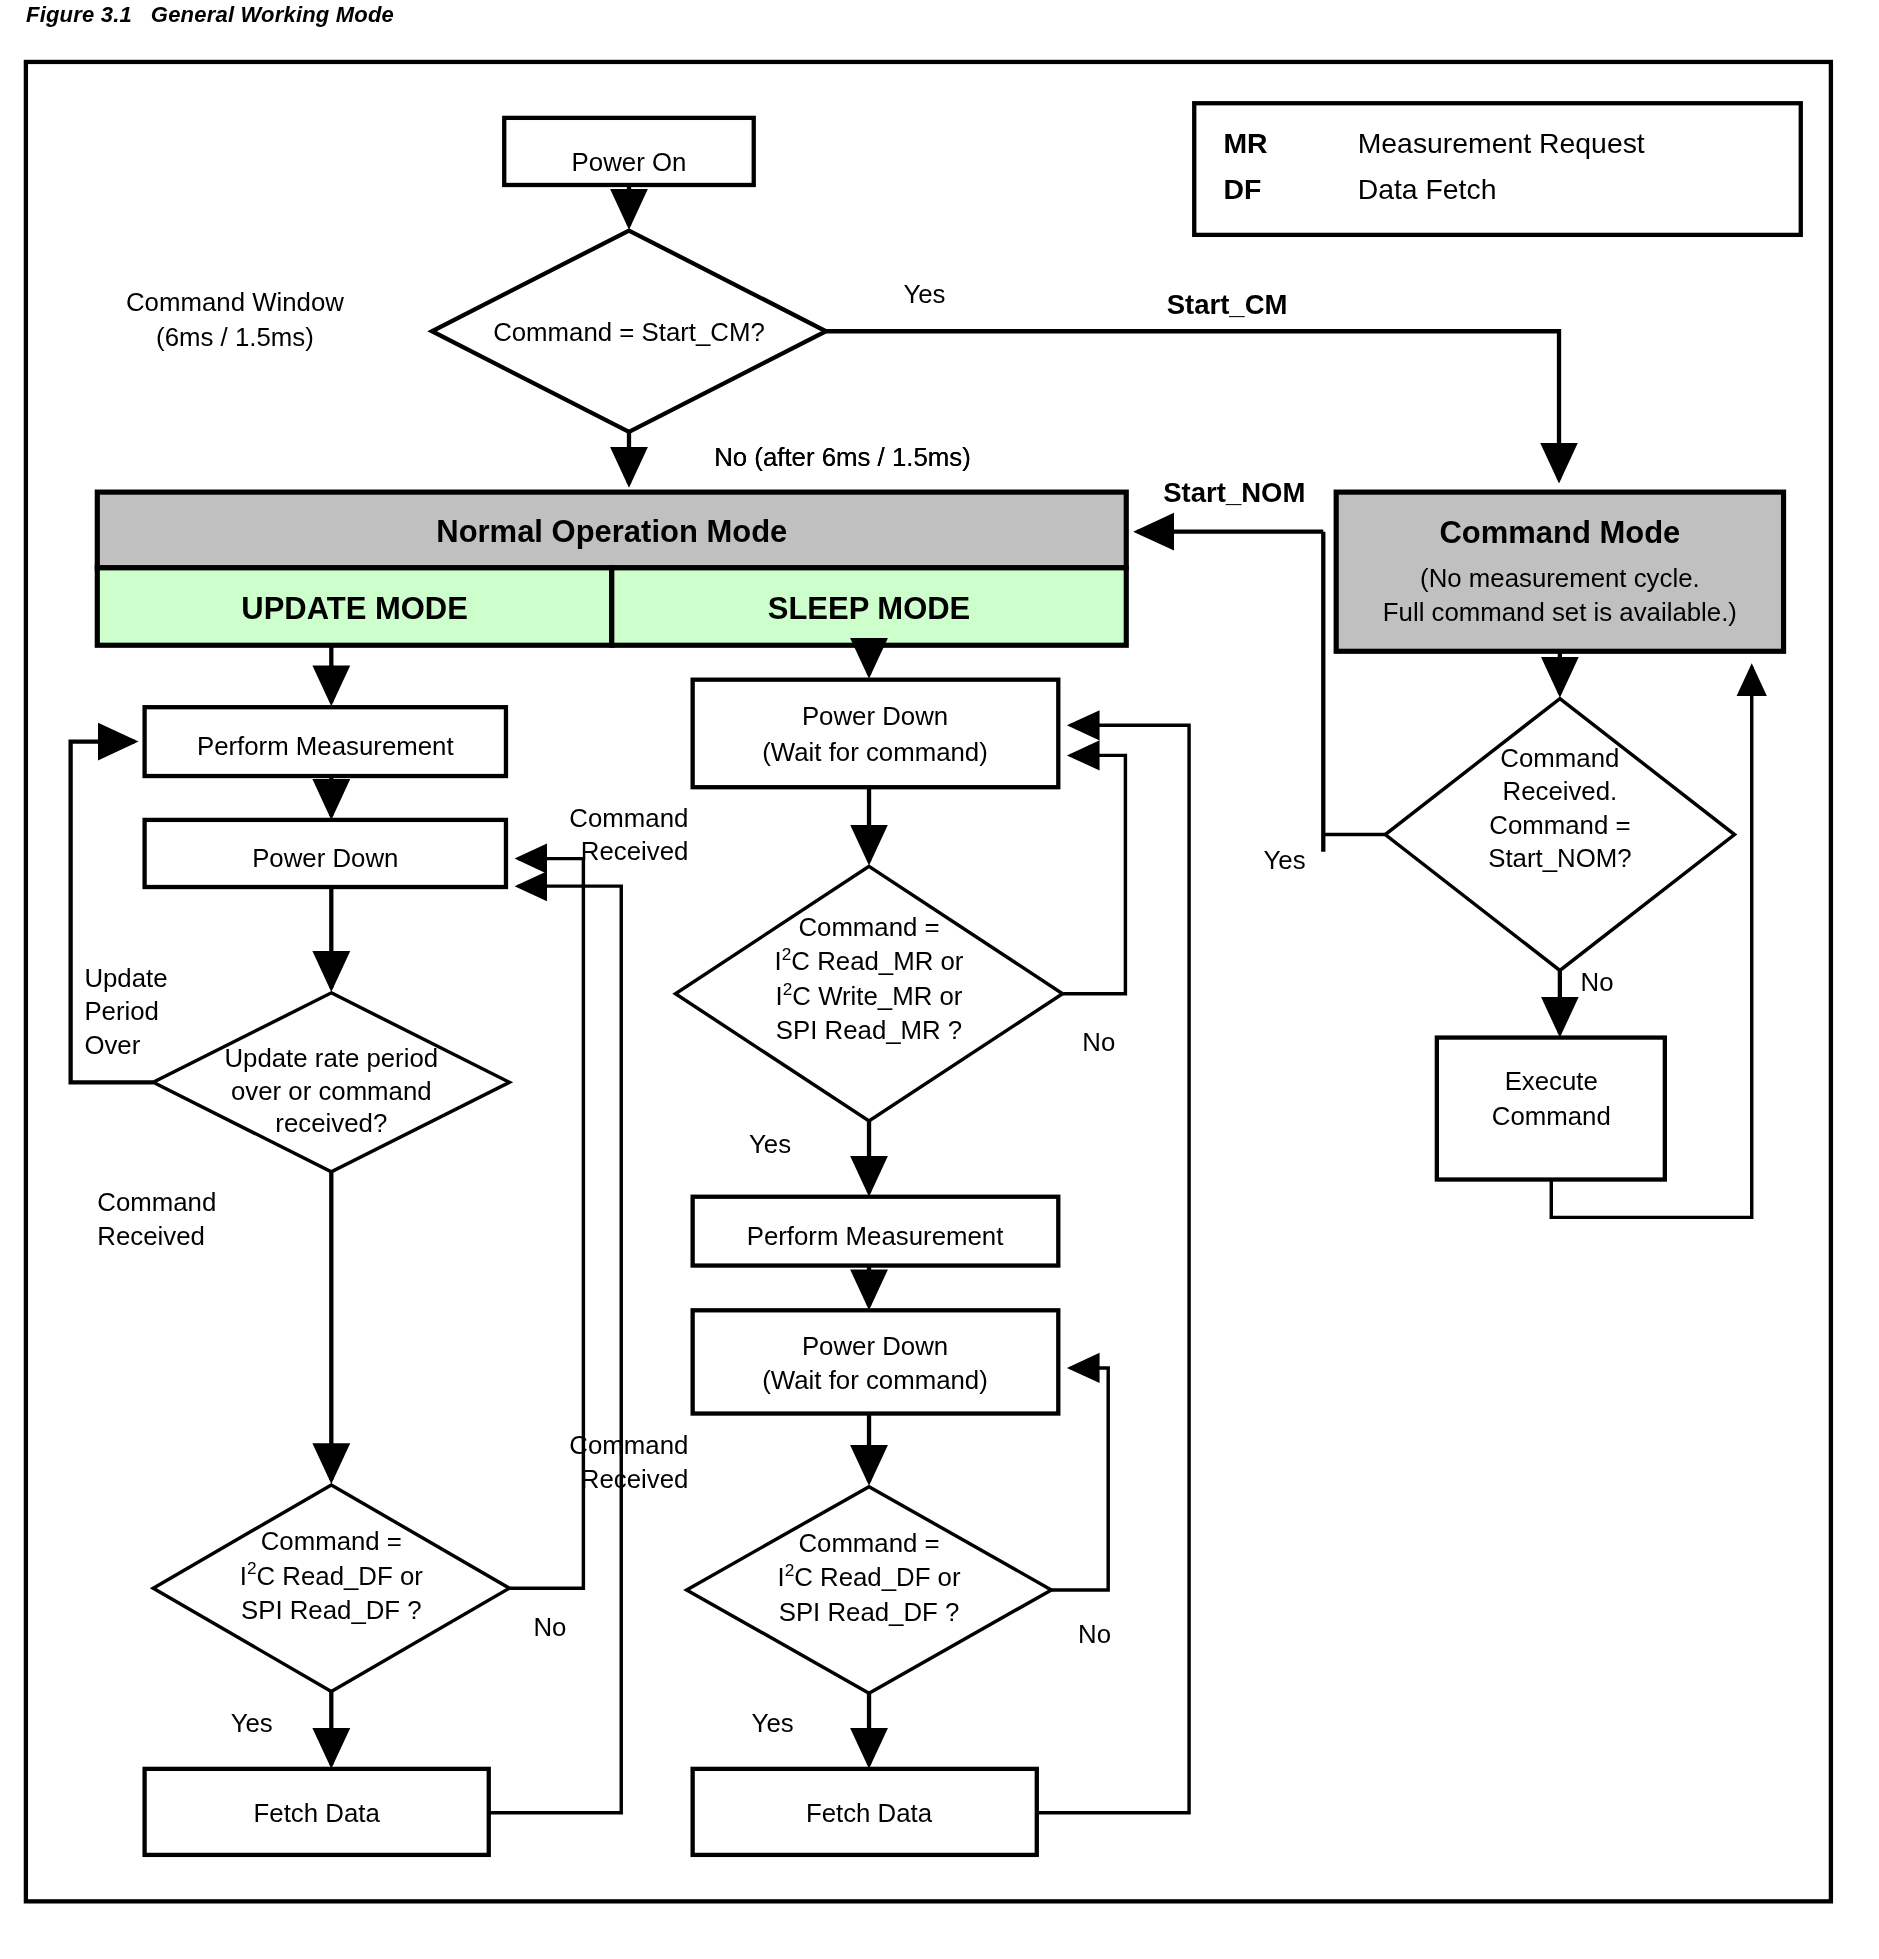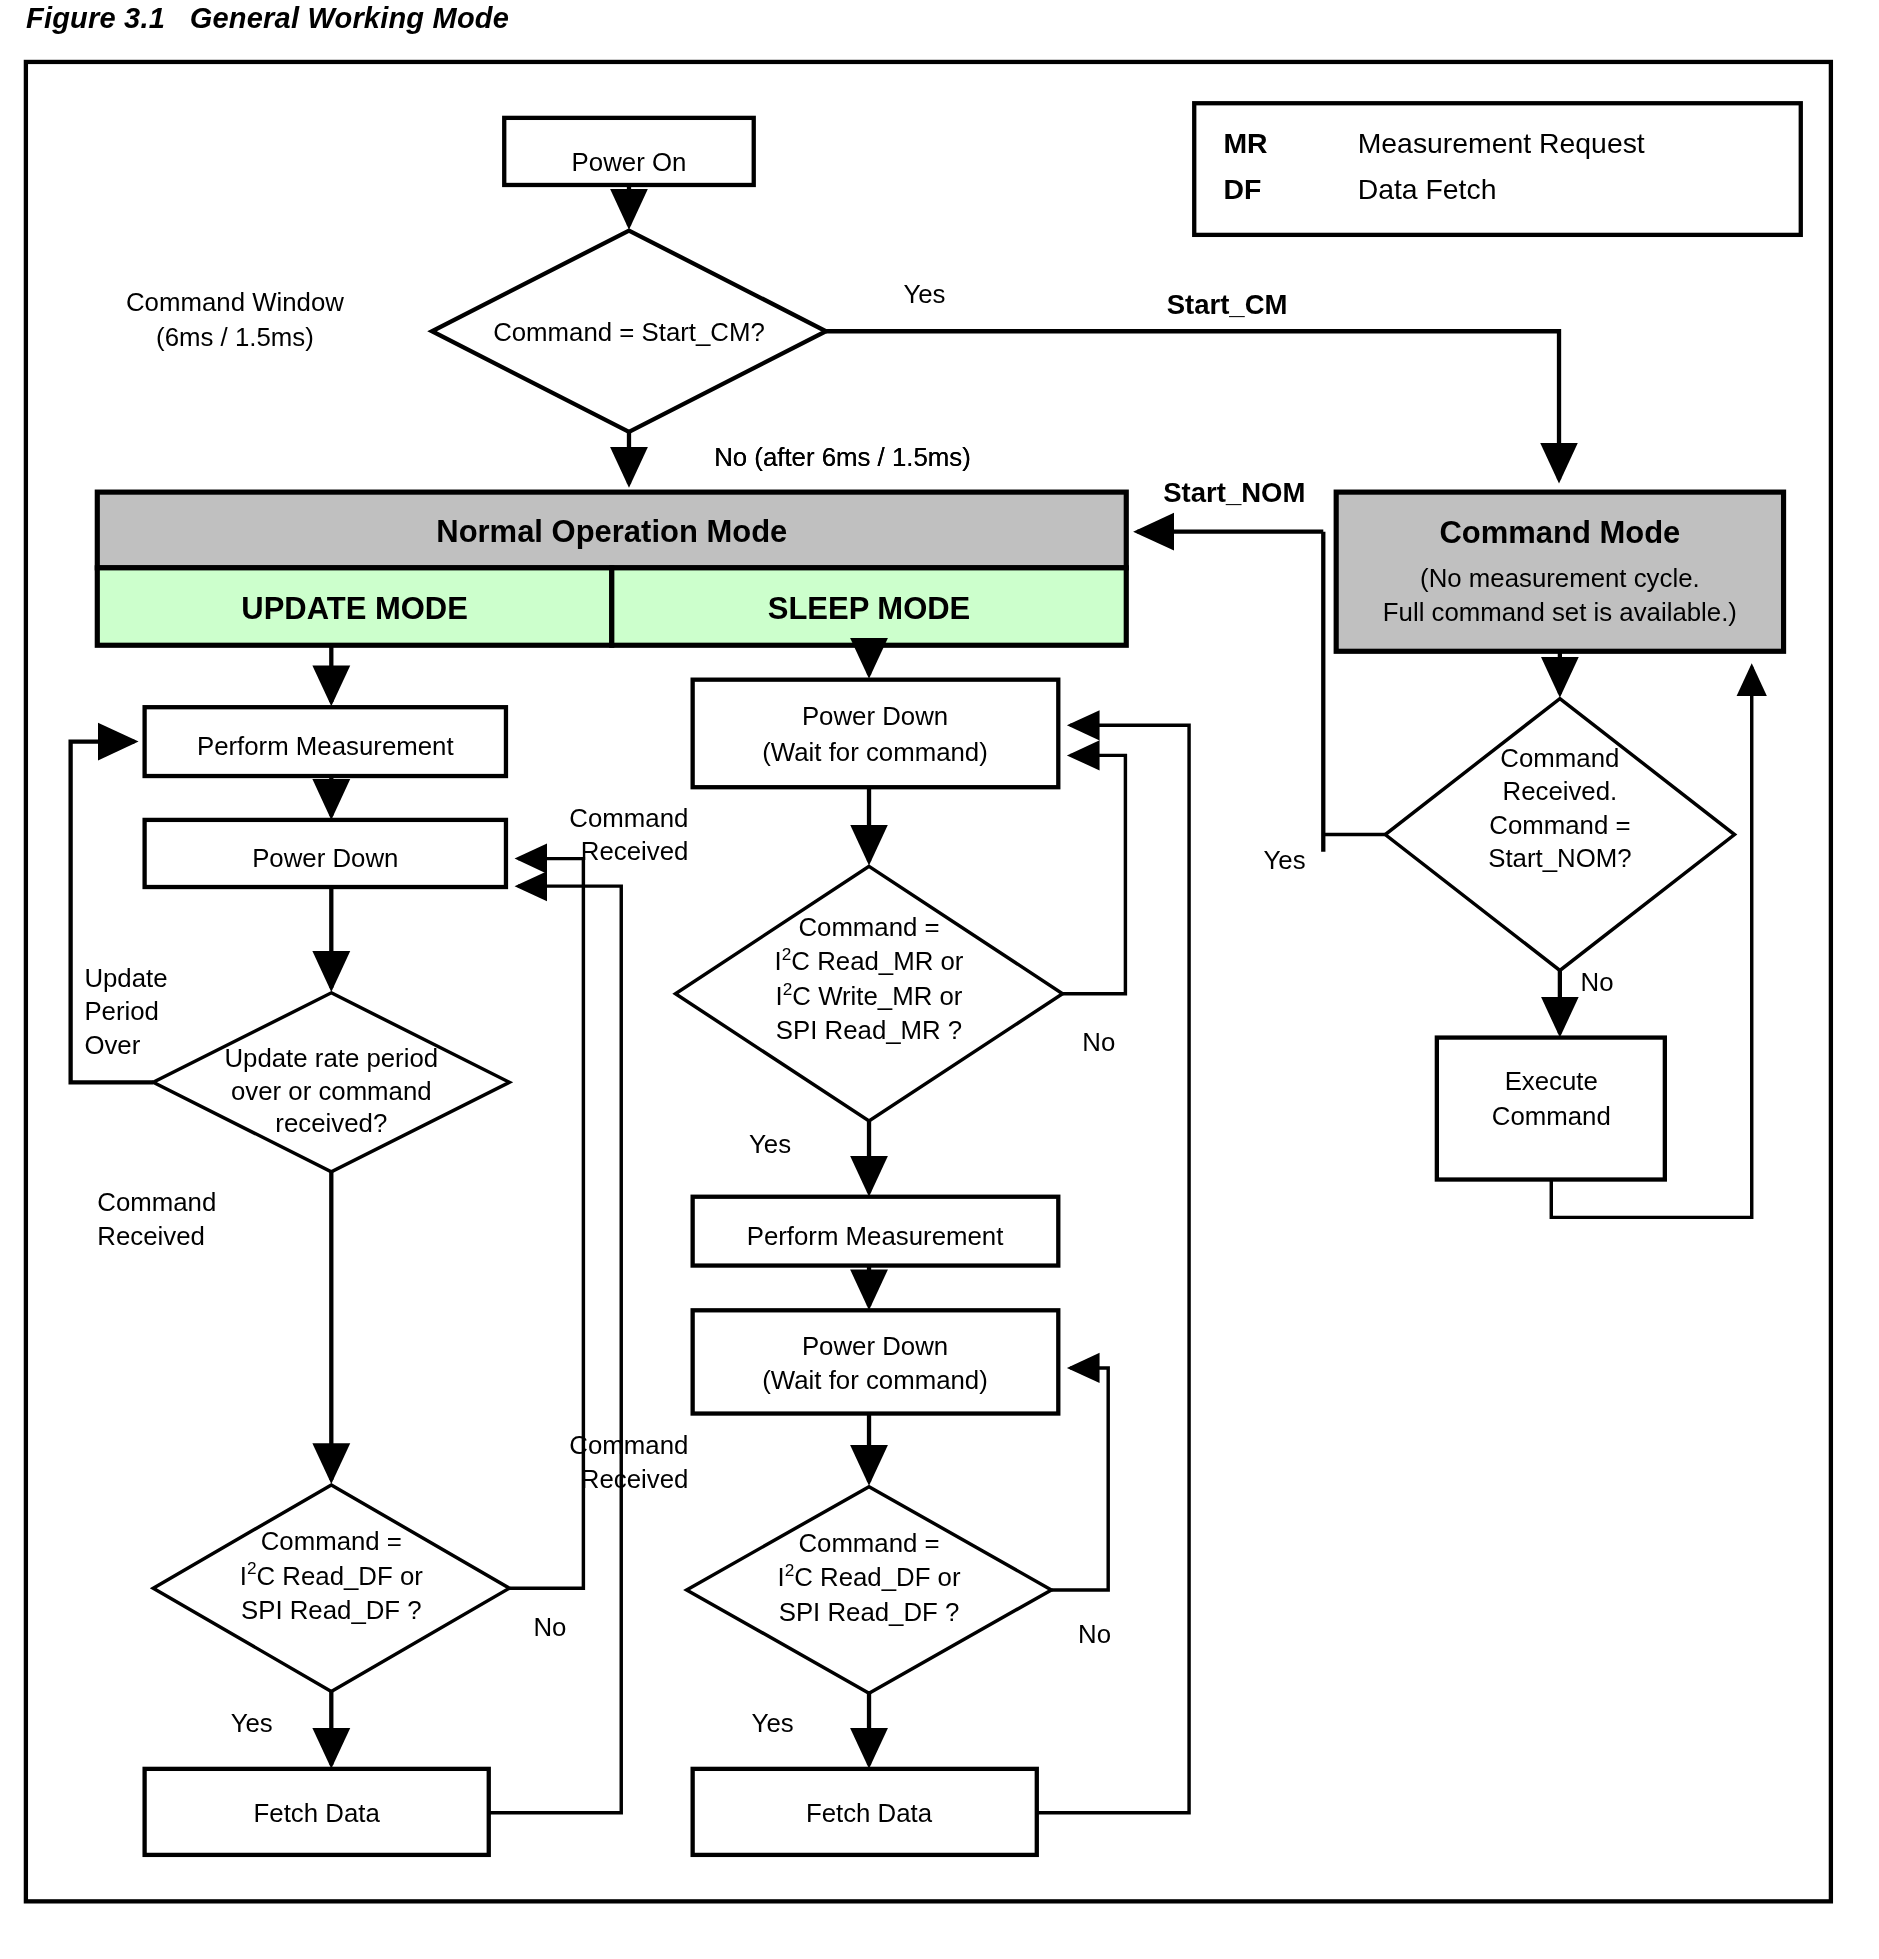--- a/index.html
+++ b/index.html
@@ -1,21 +1,21 @@
 <!DOCTYPE html>
 <html style="font-size:13.8px"><head>
 <meta charset="utf-8">
 <style>
   html,body{margin:0;padding:0;background:#ffffff;}
   body{width:1880px;height:1959px;font-family:"Liberation Sans",sans-serif;color:#000;}
   #stage{position:relative;width:1880px;height:1959px;overflow:hidden;}
   #fig-title{
     position:absolute;left:26px;top:1.7px;
     font-family:"Liberation Sans",sans-serif;
-    font-weight:bold;font-style:italic;font-size:29px;letter-spacing:0.2px;
+    font-weight:bold;font-style:italic;font-size:22px;letter-spacing:0.2px;
     white-space:pre;
   }
   svg#flow{position:absolute;left:0;top:0;width:1880px;height:1959px;}
   svg text{font-family:"Liberation Sans",sans-serif;fill:#000;}
   .t{font-size:30px;}
   .tb{font-size:32px;font-weight:bold;}
   .tbig{font-size:36px;font-weight:bold;}
   .tlegend{font-size:33px;}
   .tlegendb{font-size:33px;font-weight:bold;}
   .shape{fill:#ffffff;stroke:#000000;stroke-width:5;}

